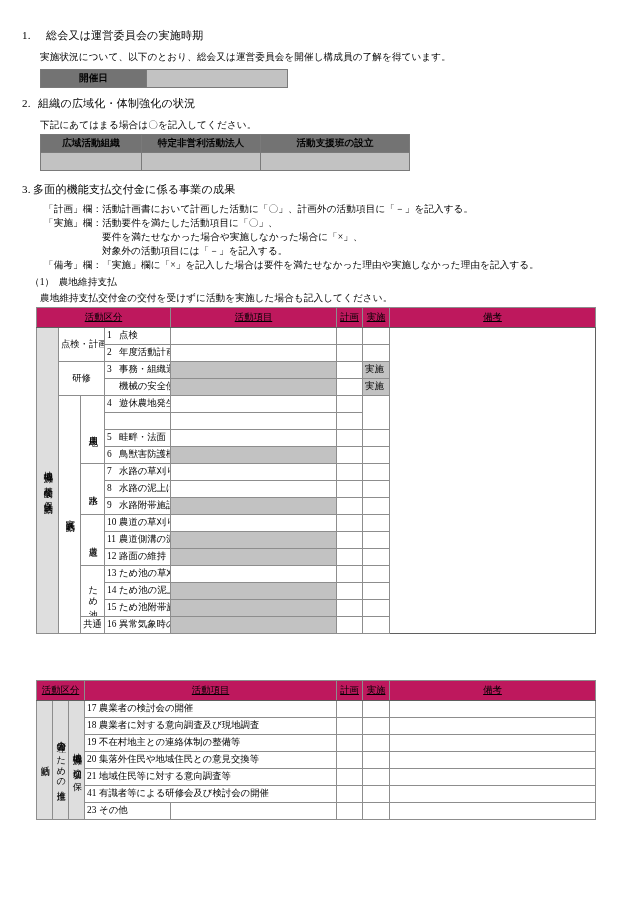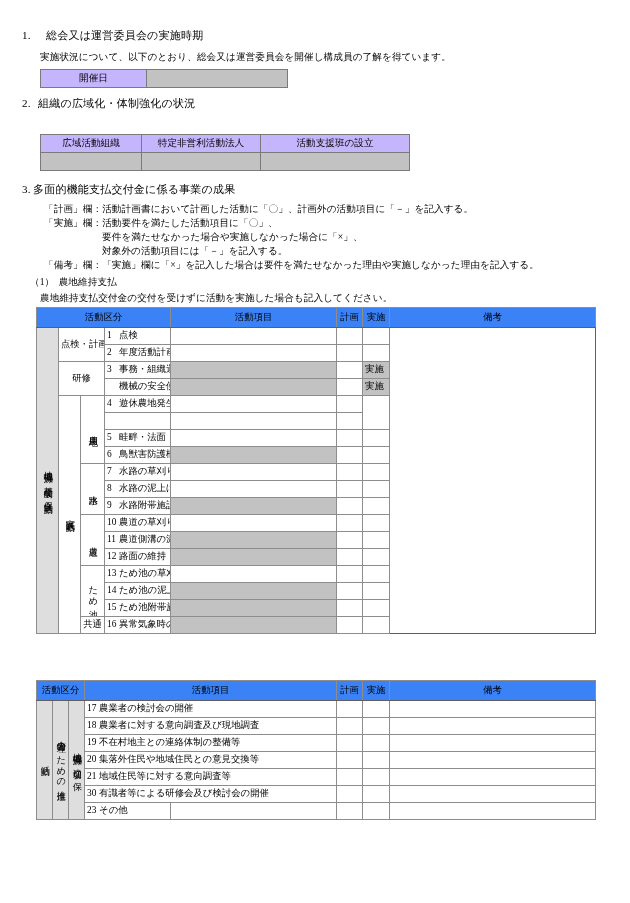--- a/index.html
+++ b/index.html
@@ -43,43 +43,44 @@
     border-collapse: collapse;
     font-size: 9.6px;
   }
   table.grid td {
     border: 1px solid #7a7a7a;
     padding: 0;
     text-align: center;
     vertical-align: middle;
     height: 17px;
   }
-  .fill-light { background: #c4b5fd; }
+  .fill-light { background: #737373; font-weight: bold; }
   .fill-dark  { background: #c2c2c2; }
 
   
   table.main {
     border-collapse: collapse;
     table-layout: fixed;
     font-size: 9.4px;
     border: 1.6px solid #5f5f5f;
   }
   table.main td {
     border: 1px solid #8d8d8d;
     padding: 0 2px;
     vertical-align: middle;
     height: 16px;
     line-height: 1.05;
     overflow: hidden;
   }
   table.main td.hd {
-    background: #3b82f6;
+    background: #be185d;
     text-align: center;
     height: 19px;
     border-bottom: 1.5px solid #5f5f5f;
+    text-decoration: underline;
   }
   td.shade { background: #c2c2c2; }
   td.vlabel {
     text-align: center;
     writing-mode: vertical-rl;
     text-orientation: upright;
     letter-spacing: 1.1px;
     white-space: nowrap;
     padding: 2px 0;
     font-size: 9.2px;
@@ -134,20 +135,21 @@
       <td class="fill-dark" style="width:140px;"></td>
     </tr>
   </tbody>
     </table>
 
   <div class="abs" style="left:22px; top:96px;">
     <span class="sec-title">2.</span>
     <span class="sec-title" style="margin-left:5px;">組織の広域化・体制強化の状況</span>
   </div>
 
+  <div class="abs para" style="left:40px; top:119px;">下記にあてはまる場合は〇を記入してください。</div>
 
   <table class="grid abs" style="left:40px; top:134px;">
     <tbody>
         <tr>
       <td class="fill-light" style="width:100px;">広域活動組織</td>
       <td class="fill-light" style="width:118px;">特定非営利活動法人</td>
       <td class="fill-light" style="width:148px;">活動支援班の設立</td>
     </tr>
     <tr>
       <td class="fill-dark"></td>
@@ -374,21 +376,21 @@
       <td></td>
       <td class="remark"></td>
     </tr>
     <tr>
       <td class="item" colspan="2"><span class="num">21</span><span>地域住民等に対する意向調査等</span></td>
       <td></td>
       <td></td>
       <td class="remark"></td>
     </tr>
     <tr>
-      <td class="item" colspan="2"><span class="num">30</span><span>有識者等による研修会及び検討会の開催</span></td>
+      <td class="item" colspan="2"><span class="num">41</span><span>有識者等による研修会及び検討会の開催</span></td>
       <td></td>
       <td></td>
       <td class="remark"></td>
     </tr>
     <tr>
       <td class="item"><span class="num">23</span><span>その他</span></td>
       <td></td>
       <td></td>
       <td></td>
       <td class="remark"></td>

